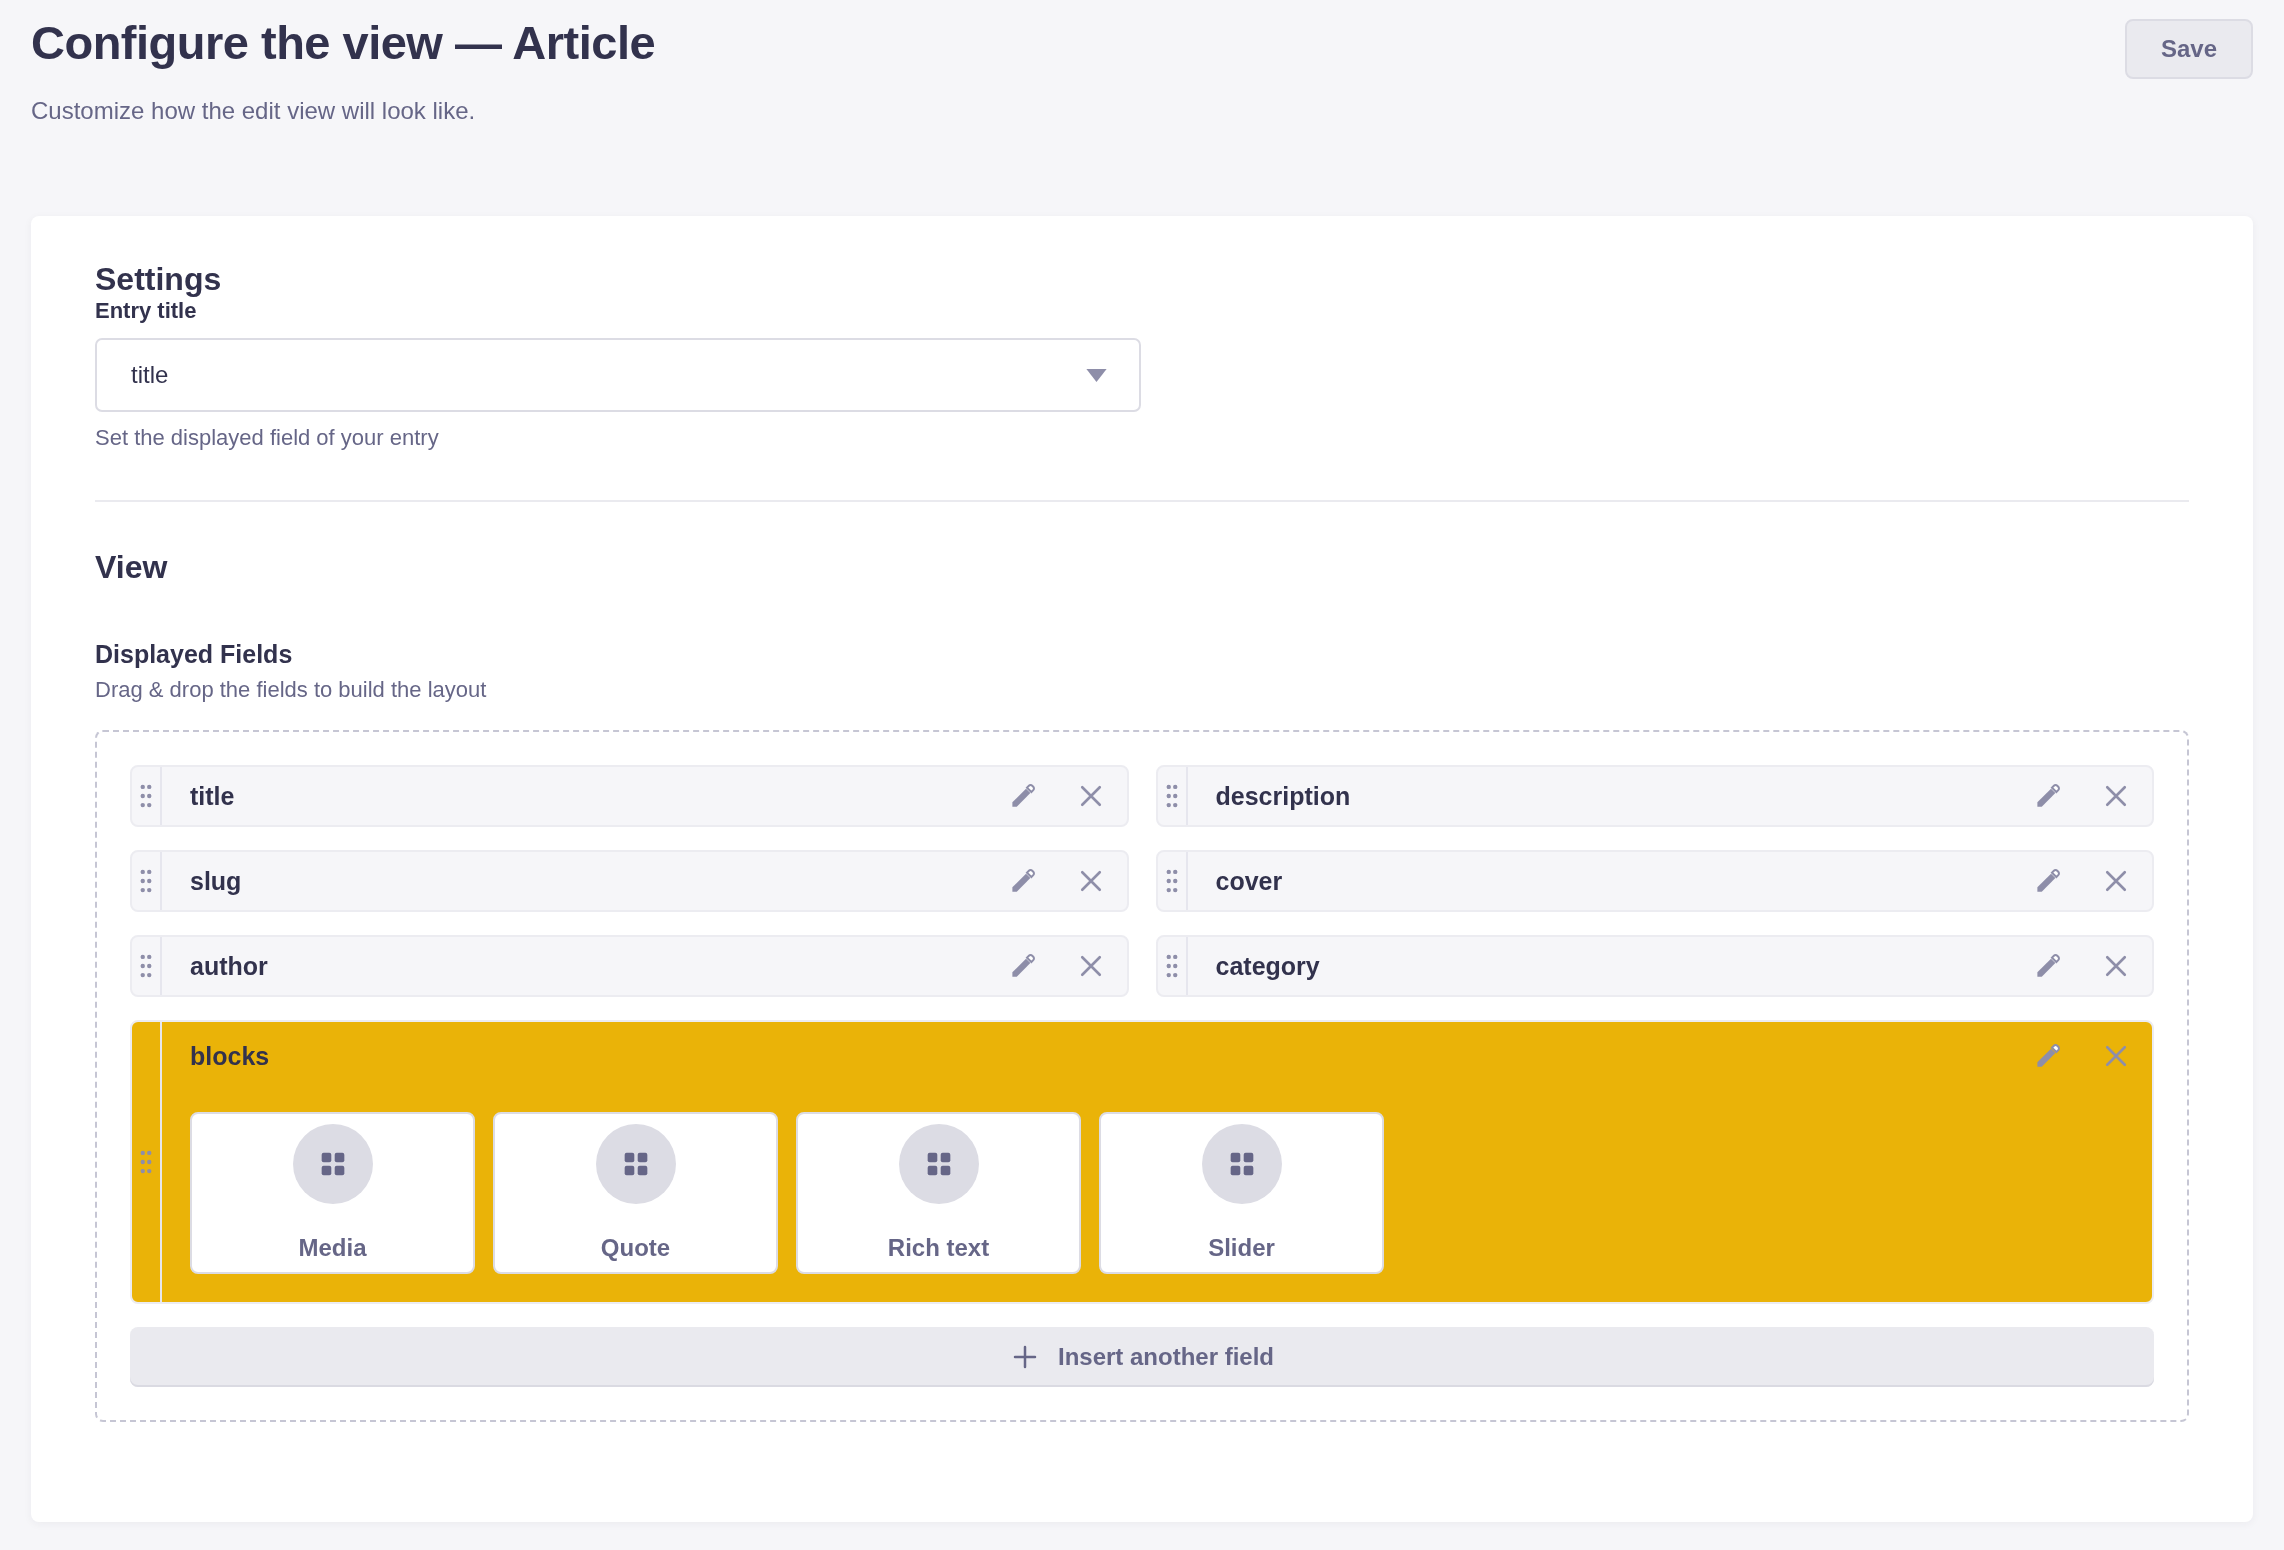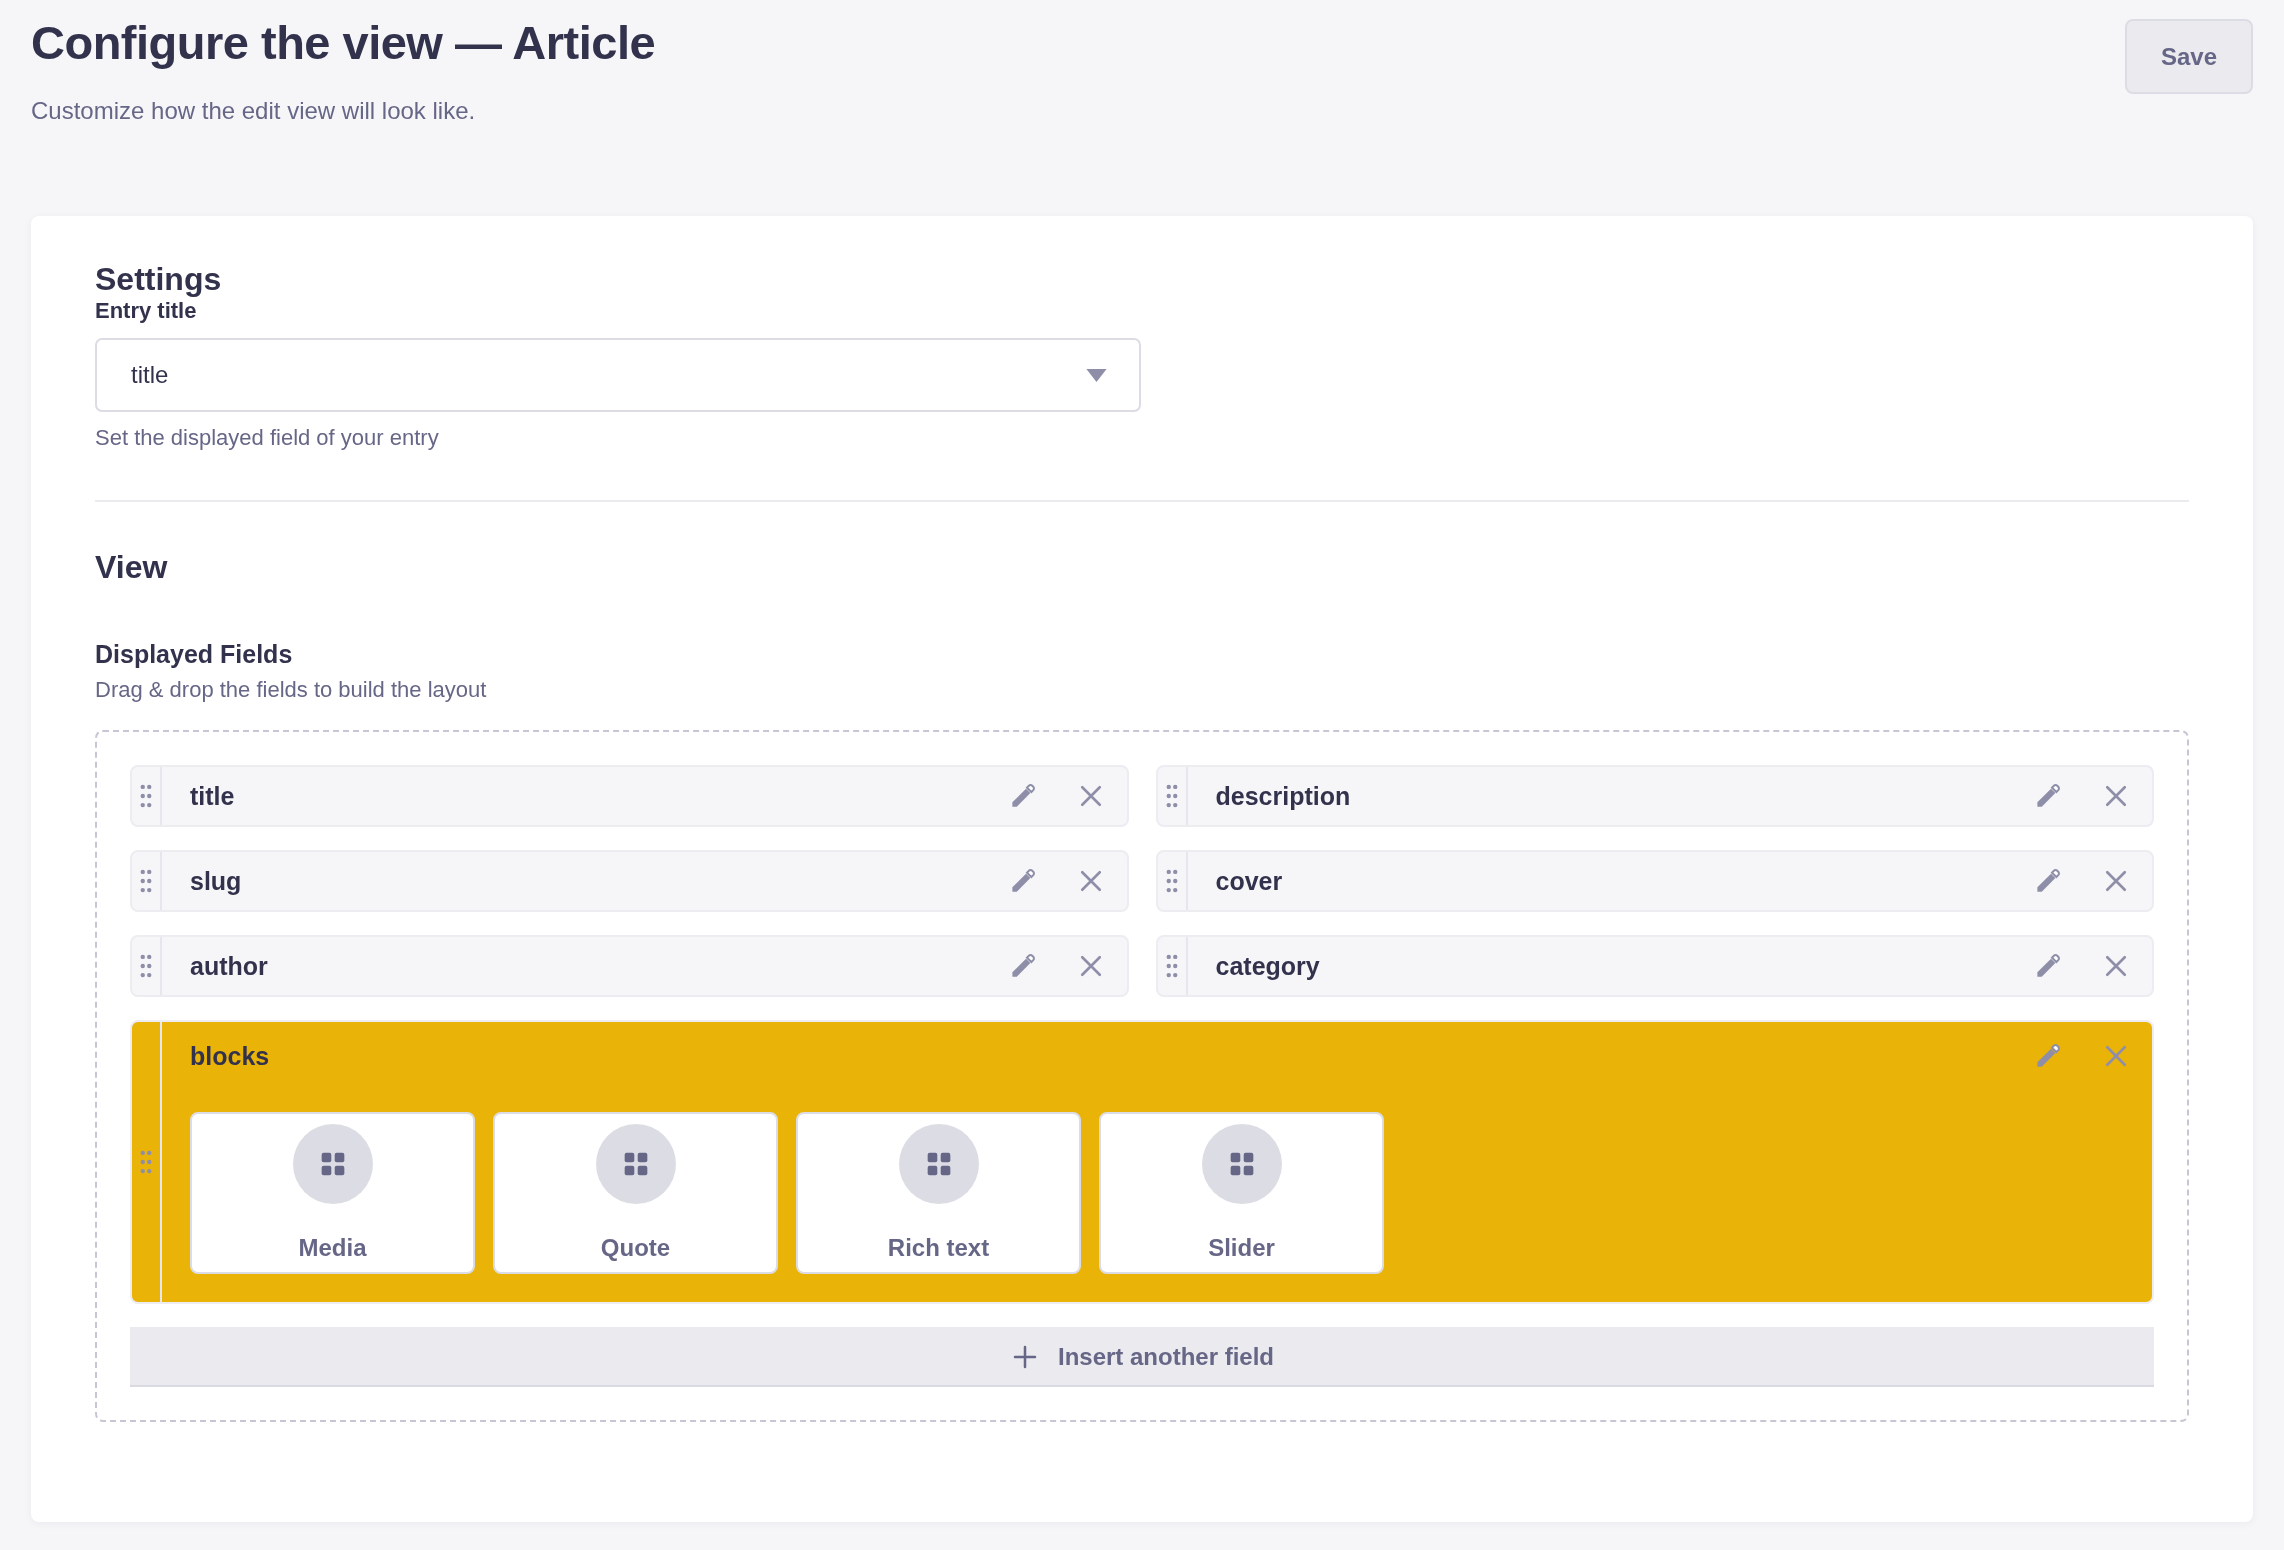--- a/index.html
+++ b/index.html
@@ -28,21 +28,21 @@
   }
   .header .subtitle {
     margin-top: 24px;
     font-size: 24px;
     line-height: 30px;
     font-weight: 400;
     color: #666687;
   }
   .save-btn {
     margin-top: 5px;
-    height: 75px;
+    height: 60px;
     padding: 0 34px;
     background: #eaeaef;
     border: 2px solid #dcdce4;
     border-radius: 8px;
     font-family: inherit;
     font-size: 24px;
     font-weight: 600;
     color: #666687;
     cursor: default;
   }
@@ -214,21 +214,21 @@
     color: #666687;
   }
 
   
   .insert-btn {
     margin-top: 23px;
     width: 100%;
     height: 60px;
     background: #eaeaef;
     border: none;
-    border-radius: 0;
+    border-radius: 8px;
     box-shadow: inset 0 -2px 0 #dadae2;
     display: flex;
     align-items: center;
     justify-content: center;
     gap: 18px;
     font-family: inherit;
     font-size: 24px;
     font-weight: 600;
     color: #666687;
     cursor: pointer;

